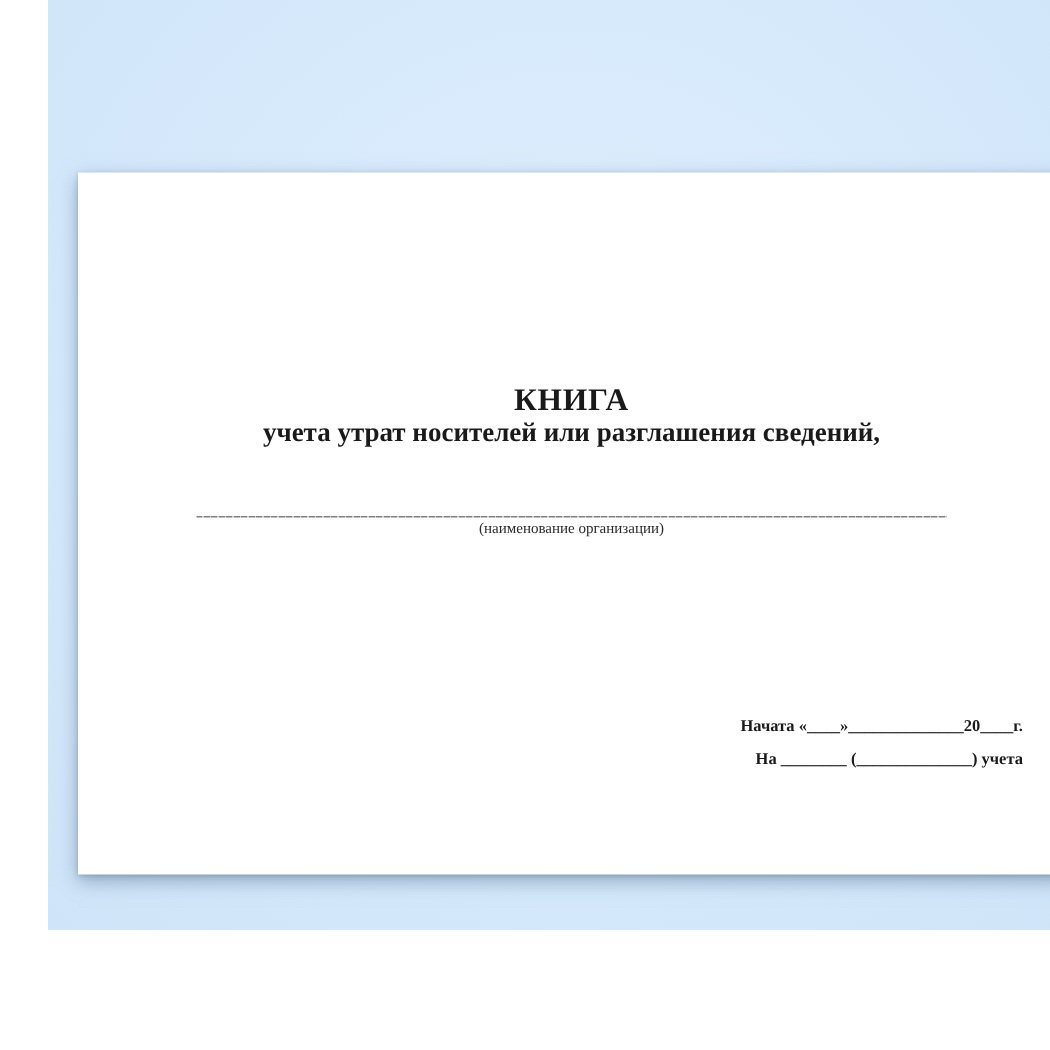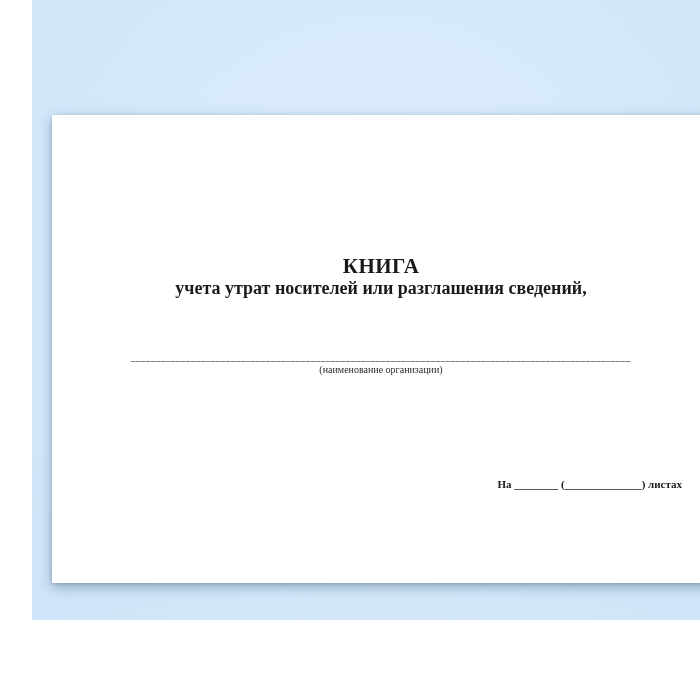--- a/index.html
+++ b/index.html
@@ -40,21 +40,21 @@
   }
   .book-subtitle {
     font-size: 18px;
     line-height: 22px;
     font-weight: bold;
     text-align: center;
   }
   .org-block {
     position: absolute;
     left: 79px;
-    top: 238px;
+    top: 221px;
     width: 500px;
   }
   .org-line {
     height: 1px;
     margin-top: 8px;
     background: repeating-linear-gradient(90deg, #7f7f7f 0, #7f7f7f 4px, #c9c9c9 4px, #c9c9c9 5px);
   }
   .org-caption {
     margin-top: 2px;
     text-align: center;
@@ -83,17 +83,18 @@
       <div class="book-title">КНИГА</div>
       <div class="book-subtitle">учета утрат носителей или разглашения сведений,</div>
     </div>
 
     <div class="org-block">
       <div class="org-line"></div>
       <div class="org-caption">(наименование организации)</div>
     </div>
 
     <div class="fields-block">
-      <div class="field-line">На ________ (______________) листах</div>
+      <div class="field-line">Начата «____»______________20____г.</div>
+      <div class="field-line">На ________ (______________) учета</div>
     </div>
 
   </div>
 </div>
 
 </body></html>

